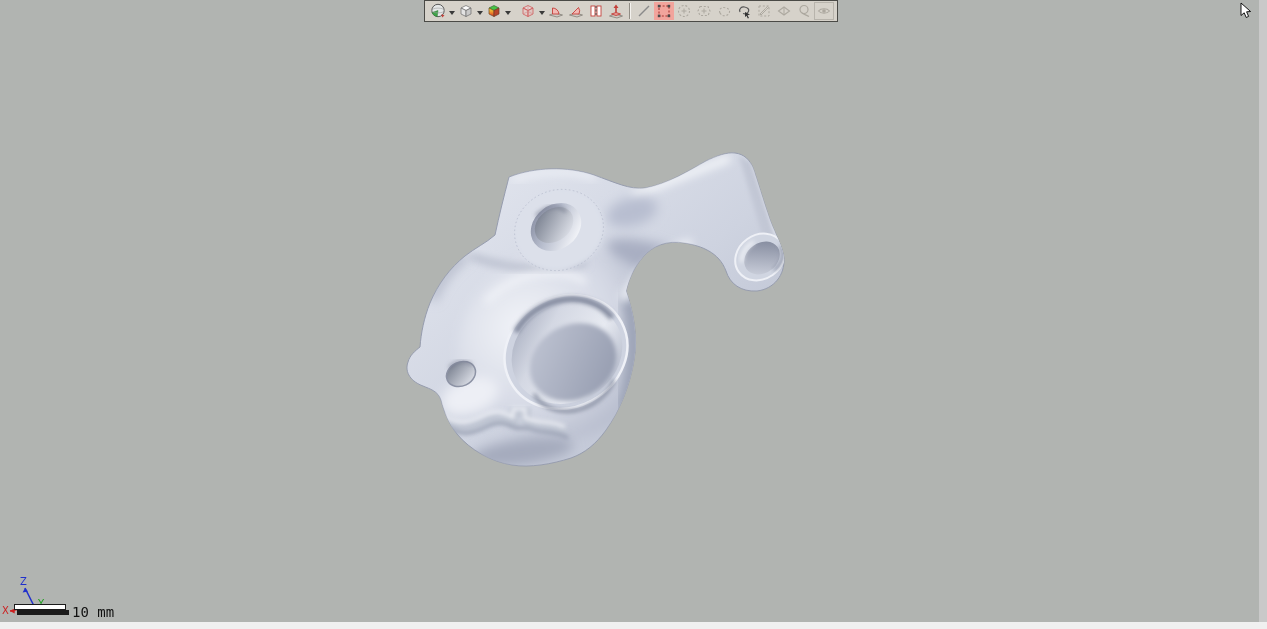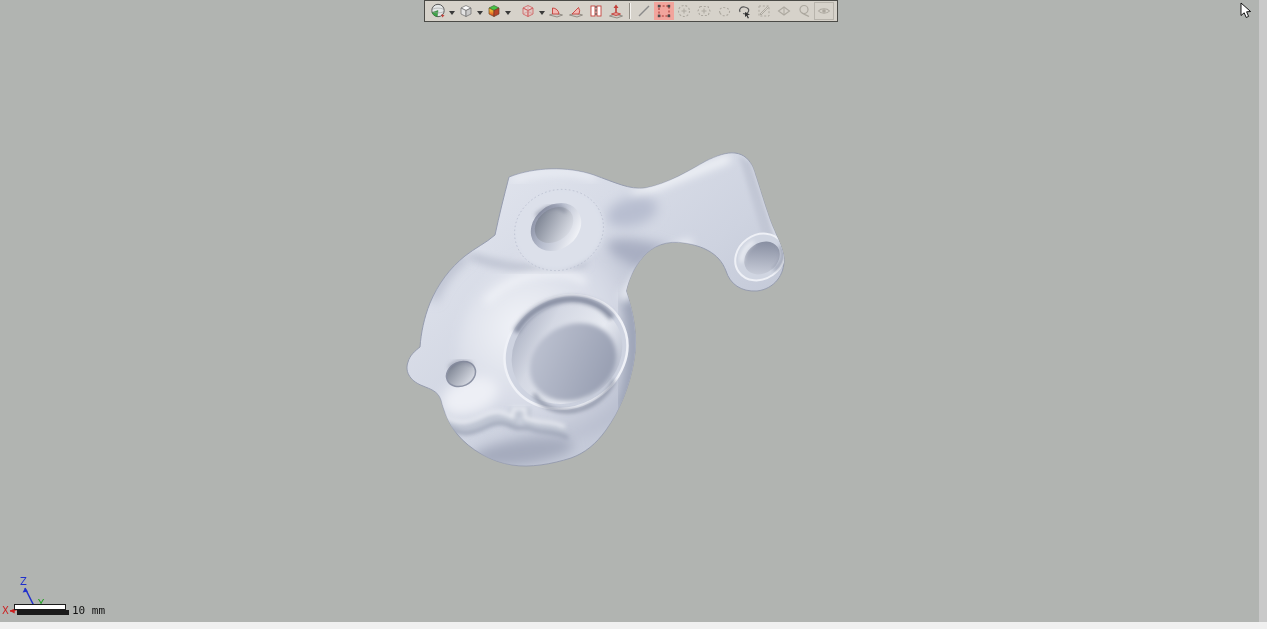--- a/index.html
+++ b/index.html
@@ -28,21 +28,21 @@
   .tb-box { border:1px solid #b8b4ac; }
 
   
   #triad { position:absolute; left:0px; top:572px; width:60px; height:46px; }
   #scalebar { position:absolute; left:14px; top:603px; width:200px; height:16px; }
   #scalebar .bar-top { position:absolute; left:0; top:1px; width:52px; height:6px;
             background:#ffffff; border:1px solid #1a1a1a; }
   #scalebar .bar-bottom { position:absolute; left:3px; top:7px; width:52px; height:5px;
             background:#1a1a1a; }
   #scalebar .lbl { position:absolute; left:58px; top:1px; color:#111;
-            font-family:"DejaVu Sans Mono", monospace; font-size:11px; }
+            font-family:"DejaVu Sans Mono", monospace; font-size:14px; }
 
   #model-svg { position:absolute; left:0; top:0; }
   #cursor { position:absolute; left:1240px; top:2px; }
 </style>
 </head>
 <body>
 
 <div id="viewport">
 
   <svg id="model-svg" width="1267" height="629" viewBox="0 0 1267 629">

